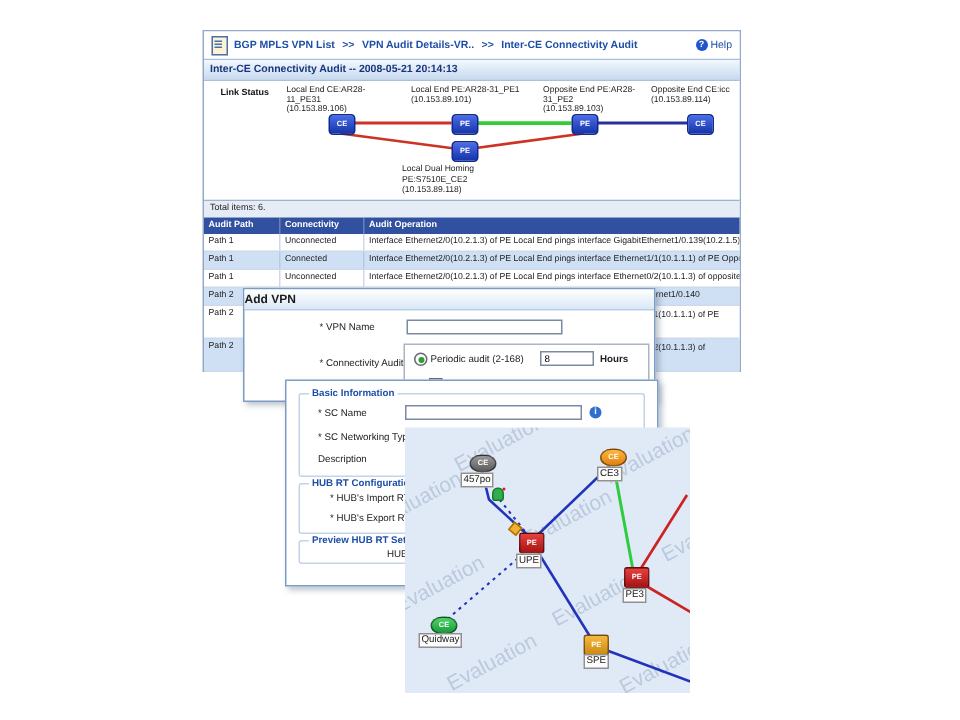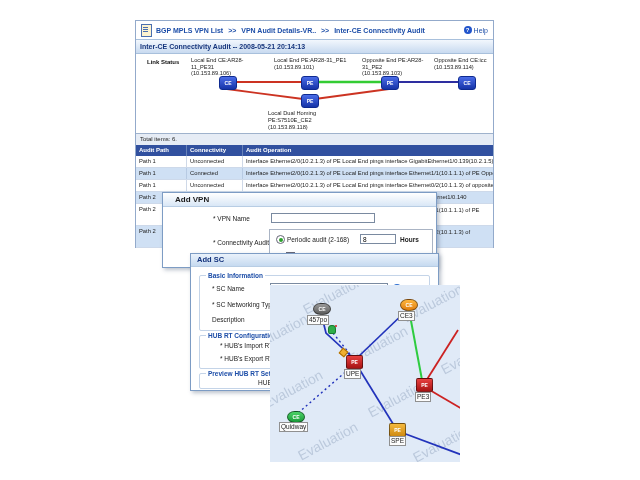--- a/index.html
+++ b/index.html
@@ -48,21 +48,21 @@
   .c-path{width:47px;padding-left:3px;flex:0 0 auto;border-right:1px solid rgba(160,180,210,.5);}
   .c-result{width:52px;padding-left:3px;flex:0 0 auto;border-right:1px solid rgba(160,180,210,.5);}
   .c-op{flex:1;padding-left:3px;white-space:nowrap;overflow:hidden;}
   .h11{height:11px;} .h21{height:21px;}
   .frag{padding-left:191px;}
   .top-align{line-height:9px;padding-top:2px;}
 
   
   .dialog{background:#fff;border:1px solid #7d9cc4;box-shadow:2px 2px 4px rgba(60,80,110,.35);}
   #add-vpn{left:162px;top:192px;width:273px;height:74px;z-index:2;}
-  .dlg-title{height:13px;line-height:13px;padding-left:12px;font-size:8px;font-weight:bold;
+  .dlg-title{height:13px;line-height:13px;font-size:8px;font-weight:bold;
     color:#1b1b1b;background:linear-gradient(#ffffff,#d9e7f6);border-bottom:1px solid #b8cde4;}
   .dlg-body{position:relative;font-size:6.5px;color:#222;}
   .fld-label{position:absolute;white-space:nowrap;}
   .txt-input{position:absolute;border:1px solid #7a8aa0;background:#fff;height:10px;
     font-size:6.5px;padding:0 2px;box-sizing:border-box;font-family:"Liberation Sans",sans-serif;}
   .groupbox{position:absolute;border:1px solid #aab4c4;}
   .radio{display:inline-block;width:7px;height:7px;border-radius:50%;border:1px solid #667;
     background:#fff;position:relative;vertical-align:-1px;}
   .radio.checked::after{content:"";position:absolute;left:1.5px;top:1.5px;width:4px;height:4px;
     border-radius:50%;background:#2ca02c;}
@@ -218,21 +218,20 @@
       <span class="fld-label" style="left:17px;top:6px;">Periodic audit (2-168)</span>
       <input class="txt-input" style="left: 90px; top: 4px; width: 36px;" type="text" value="8">
       <span class="fld-label" style="left:130px;top:6px;font-weight:bold;">Hours</span>
       <span class="abs" style="left:16px;top:22px;"><span class="checkbox"></span></span>
       <span class="fld-label" style="left:27px;top:23px;">Audit inter-spoke unconnectivity</span>
     </div>
   </div>
 </div>
 
 <div id="add-sc" class="abs dialog">
-  <div class="dlg-title">Add SC</div>
   <div class="dlg-body" style="height:122px;">
 
     <div class="fieldset" style="top:8px;height:54px;">
       <span class="legend">Basic Information</span>
       <span class="fld-label" style="left:12px;top:9px;">* SC Name</span>
       <input class="txt-input" style="left: 70px; top: 7px; width: 118px;" type="text" value="">
       <span class="info-icon" style="left:193px;top:8px;">i</span>
       <span class="fld-label" style="left:12px;top:25px;">* SC Networking Type</span>
       <span class="fld-label" style="left:12px;top:40px;">Description</span>
     </div>

